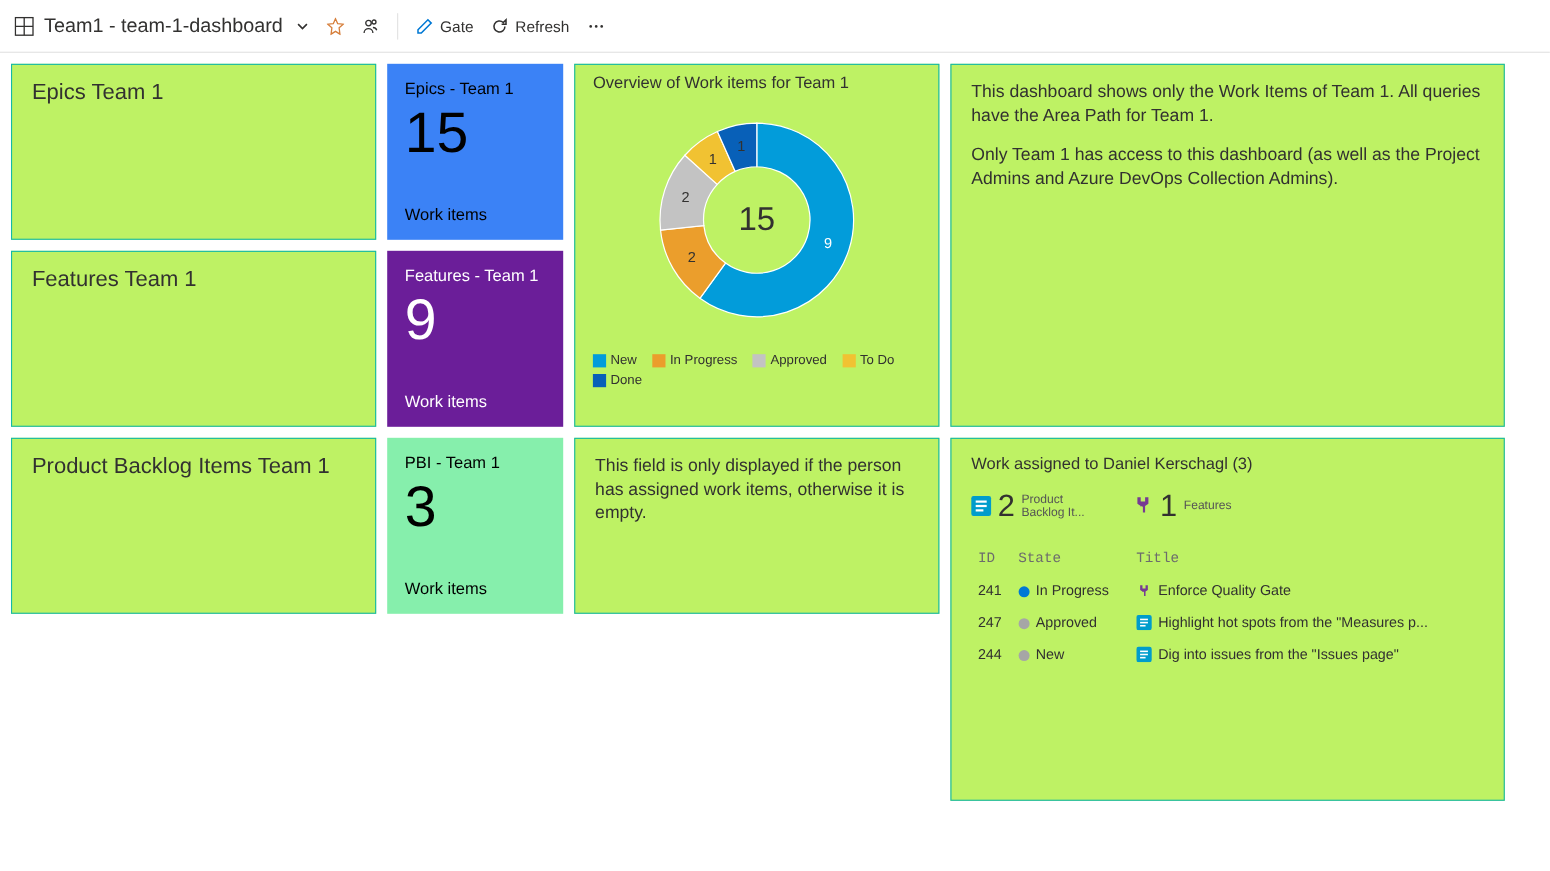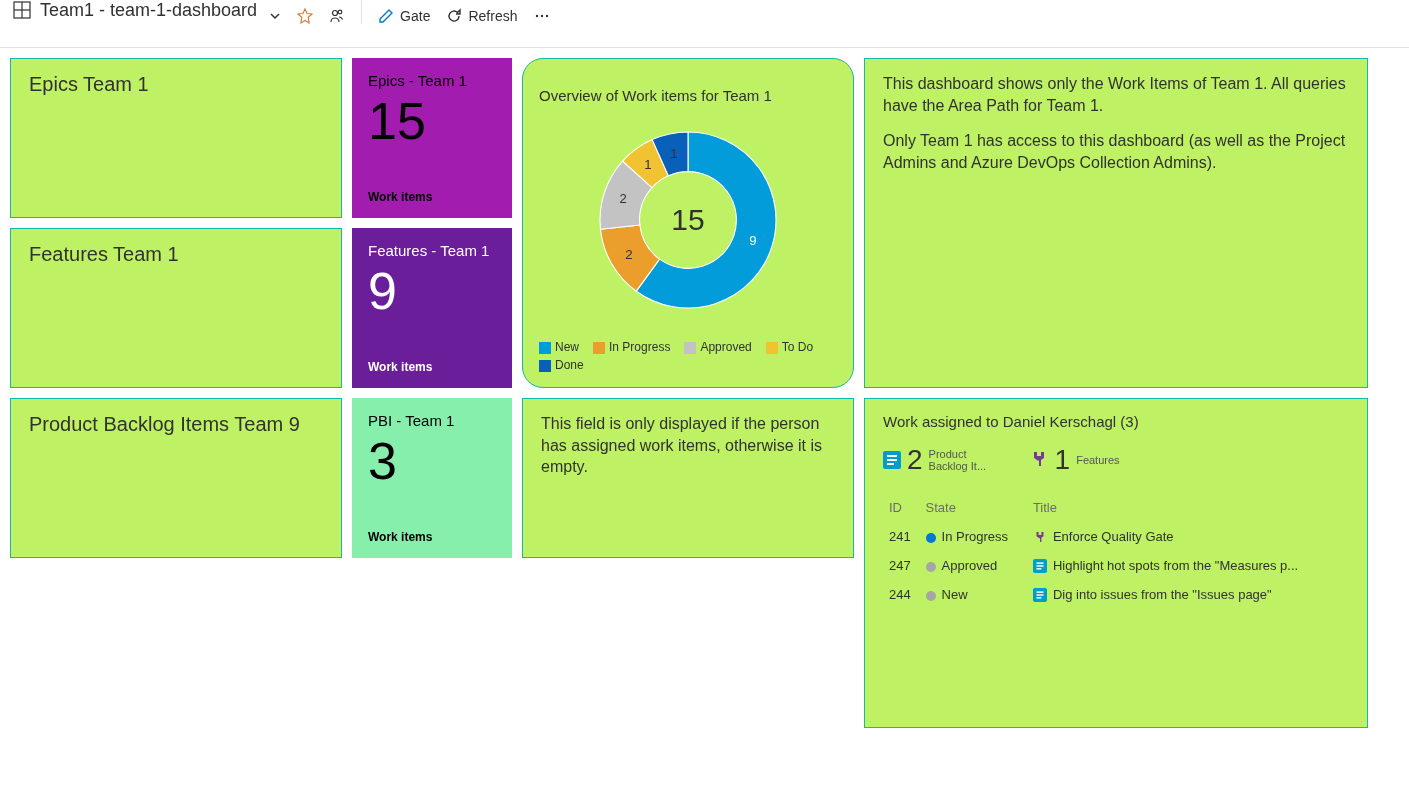--- a/index.html
+++ b/index.html
@@ -1,20 +1,20 @@
 <!DOCTYPE html>
 <html><head>
 <meta charset="utf-8">
 <style>
 * { box-sizing: border-box; margin: 0; padding: 0; }
 body { font-family: "Segoe UI", Arial, sans-serif; font-size: 14px; color: #323130; background: #fff; }
 
 
 .header {
-  display: flex; height: 48px; padding: 0 12px;
+  display: flex; align-items: center; height: 48px; padding: 0 12px;
   border-bottom: 1px solid #e1e1e1;
 }
 .header .dash-icon { width: 20px; height: 20px; margin-right: 8px; display:flex; align-items:center; justify-content:center;}
 .header .title { font-size: 18px; font-weight: 400; margin-right: 4px; }
 .header .btn { display: flex; align-items: center; height: 32px; padding: 0 8px; cursor: pointer; color:#323130; }
 .header .sep { width:1px; height:24px; background:#e1e1e1; margin:0 8px; }
 .header svg { display:block; }
 
 
 .grid {
@@ -22,22 +22,22 @@
   grid-template-columns: 332px 160px 332px 504px;
   grid-auto-rows: 160px;
   gap: 10px;
   padding: 10px;
 }
 .widget { border:1px solid #14b8a6; background:#bef264; padding:14px 18px; overflow:hidden; }
 .widget.title-only .t { font-size:20px; font-weight:400; }
 .tile { border:none; color:#fff; padding:14px 16px; display:flex; flex-direction:column; }
 .tile .t { font-size:15px; }
 .tile .num { font-size:52px; font-weight:300; line-height:1; margin-top:6px; }
-.tile .sub { font-size:12px; margin-top:auto;font-weight:bold; }
-.tile.orange { background:#a21caf; color:#000; }
+.tile .sub { font-size:15px; margin-top:auto; }
+.tile.orange { background:#3b82f6; color:#000; }
 .tile.orange .t, .tile.orange .sub { color:#000; }
 .tile.purple { background:#6b1e99; }
 .tile.blue   { background:#86efac; color:#000;}
 .tile.blue .t, .tile.blue .sub { color:#000; }
 
 .span2r { grid-row: span 2; }
 
 .text-widget p { font-size:16px; margin-bottom:14px; line-height:1.35; }
 
 
@@ -52,21 +52,21 @@
 
 .assigned .ct { font-size:15px; margin-bottom:14px; }
 .summary { display:flex; gap:40px; align-items:center; margin-bottom:16px; }
 .summary .it { display:flex; align-items:center; gap:6px; }
 .summary .n { font-size:28px; font-weight:300; }
 .summary .lbl { font-size:11px; color:#555; max-width:60px; line-height:1.1; }
 .wi-icon { width:18px; height:18px; display:flex; align-items:center; justify-content:center; border-radius:2px; }
 .wi-pbi { background:#009ccc; color:#fff; font-size:11px; }
 .wi-feature { color:#773b93; }
 .tbl { width:100%; font-size:13px; }
-.tbl th { text-align:left; color:#6c6c6c; font-weight:400; padding:6px 4px; border-bottom:none;}
+.tbl th { text-align:left; color:#6c6c6c; font-weight:400; padding:6px 4px; border-bottom:none;font-family:Liberation Mono, monospace;}
 .tbl td { padding:6px 4px; vertical-align:middle; }
 .state-dot { width:10px; height:10px; border-radius:50%; display:inline-block; margin-right:6px; vertical-align:middle; }
 .title-cell { display:flex; align-items:center; gap:6px; white-space:nowrap; overflow:hidden; text-overflow:ellipsis; }
 
 </style>
 </head>
 <body>
 
 <div class="header">
   <span class="dash-icon">
@@ -120,21 +120,21 @@
 <div class="grid">
 
   <div class="widget title-only">
     <div class="t">Epics Team 1</div>
   </div>
   <div class="widget tile orange">
     <div class="t">Epics - Team 1</div>
     <div class="num">15</div>
     <div class="sub">Work items</div>
   </div>
-  <div class="widget chart-widget span2r" style="padding:28px 16px;border-radius:21px;">
+  <div class="widget chart-widget span2r" style="padding:8px 16px;">
     <div class="ct">Overview of Work items for Team 1</div>
     <div class="donut-wrap">
       <div class="donut">
         <svg id="donut-svg" viewBox="0 0 100 100">
             <path d="M50 10A40 40 0 1 1 26.48858990830108 82.36067977499789L37.06872444956559 67.79837387624885A22 22 0 1 0 50 28Z" fill="#029cda" stroke="#fff" stroke-width="0.5"></path>
             <text x="79.48275200514976" y="61.57952682562337" text-anchor="middle" font-size="6" fill="#fff">9</text>
             <path d="M26.48858990830108 82.36067977499789A40 40 0 0 1 10.219124185269067 54.18113853070615L28.120518301897988 52.29962619188838A22 22 0 0 0 37.06872444956559 67.79837387624885Z" fill="#eb9e2c" stroke="#fff" stroke-width="0.5"></path>
             <text x="23.1532124826824" y="67.5" text-anchor="middle" font-size="6" fill="#323130">2</text>
             <path d="M10.219124185269067 54.18113853070615A40 40 0 0 1 20.274206980904232 23.23477574564567L33.65081383949733 35.27912666010512A22 22 0 0 0 28.120518301897988 52.29962619188838Z" fill="#c3c3c3" stroke="#fff" stroke-width="0.5"></path>
             <text x="20.51724799485024" y="42.420473174376625" text-anchor="middle" font-size="6" fill="#323130">2</text>
@@ -162,21 +162,21 @@
   <div class="widget title-only">
     <div class="t">Features Team 1</div>
   </div>
   <div class="widget tile purple">
     <div class="t">Features - Team 1</div>
     <div class="num">9</div>
     <div class="sub">Work items</div>
   </div>
 
   <div class="widget title-only">
-    <div class="t">Product Backlog Items Team 9</div>
+    <div class="t">Product Backlog Items Team 1</div>
   </div>
   <div class="widget tile blue">
     <div class="t">PBI - Team 1</div>
     <div class="num">3</div>
     <div class="sub">Work items</div>
   </div>
   <div class="widget text-widget">
     <p>This field is only displayed if the person has assigned work items, otherwise it is empty.</p>
   </div>
   <div class="widget assigned span2r">

